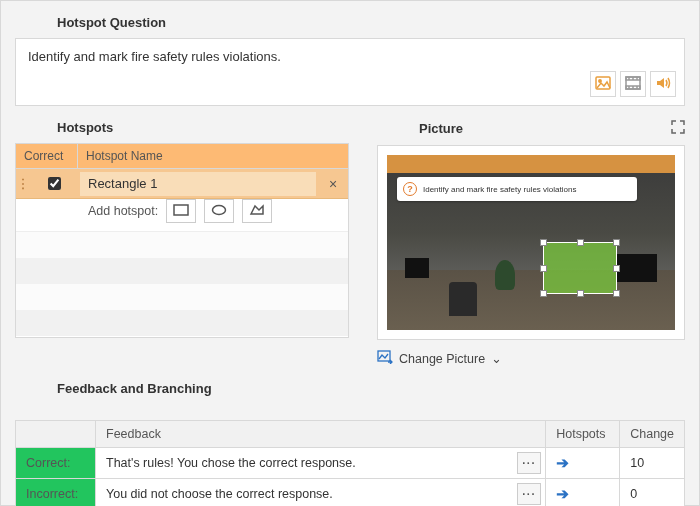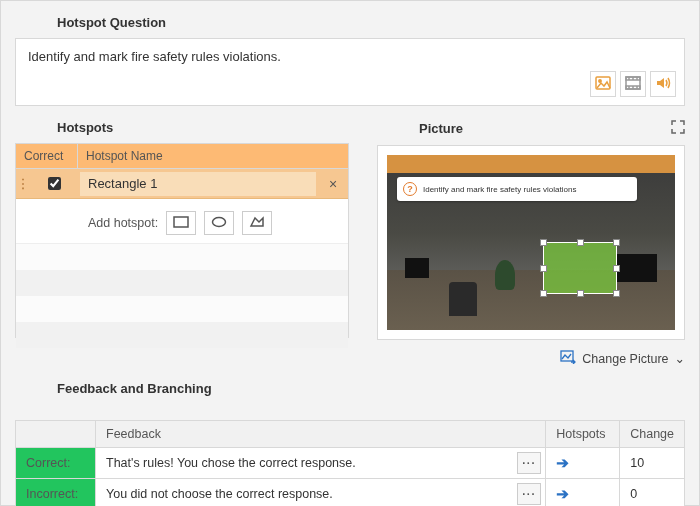--- a/index.html
+++ b/index.html
@@ -103,21 +103,21 @@
     outline: none;
   }
   .ht-row .del {
     width: 30px;
     display:flex; align-items:center; justify-content:center;
     color:#555; cursor:pointer; font-size:14px;
   }
   .add-row {
     display: flex;
     align-items: center;
-    padding: 12px 8px 8px 72px;
+    padding: 0 8px 8px 72px;
     gap: 8px;
     border-bottom: 1px solid #eee;
   }
   .add-row .lbl { color:#555; font-size:12.5px; }
   .shape-btn {
     width: 30px; height: 24px;
     border: 1px solid #ccc;
     background: #fff;
     display:flex; align-items:center; justify-content:center;
     cursor:pointer;
@@ -165,21 +165,21 @@
     position:absolute; right:58px; bottom:36px;
     width:74px; height:52px;
     background: rgba(122,200,60,0.75);
     border: 1px solid #fff;
   }
   .hotspot-mark .h { position:absolute; width:7px; height:7px; background:#fff; border:1px solid #888; }
   .h.tl{top:-4px;left:-4px}.h.tr{top:-4px;right:-4px}.h.bl{bottom:-4px;left:-4px}.h.br{bottom:-4px;right:-4px}
   .h.tc{top:-4px;left:50%;margin-left:-3px}.h.bc{bottom:-4px;left:50%;margin-left:-3px}
   .h.ml{top:50%;left:-4px;margin-top:-3px}.h.mr{top:50%;right:-4px;margin-top:-3px}
   .change-pic {
-    display:flex; justify-content:flex-end; align-items:center;
+    display:flex; justify-content:flex-start; align-items:center;
     gap:6px; margin-top:10px; color:#444; cursor:pointer; font-size:12.5px;
   }
   .change-pic svg { stroke:#2b72c4; }
   .fb-table {
     margin-top:24px;
     border:1px solid #d8d8d8;
     width:100%;
     border-collapse: collapse;
     background:#fff;
     font-size:12.5px;

